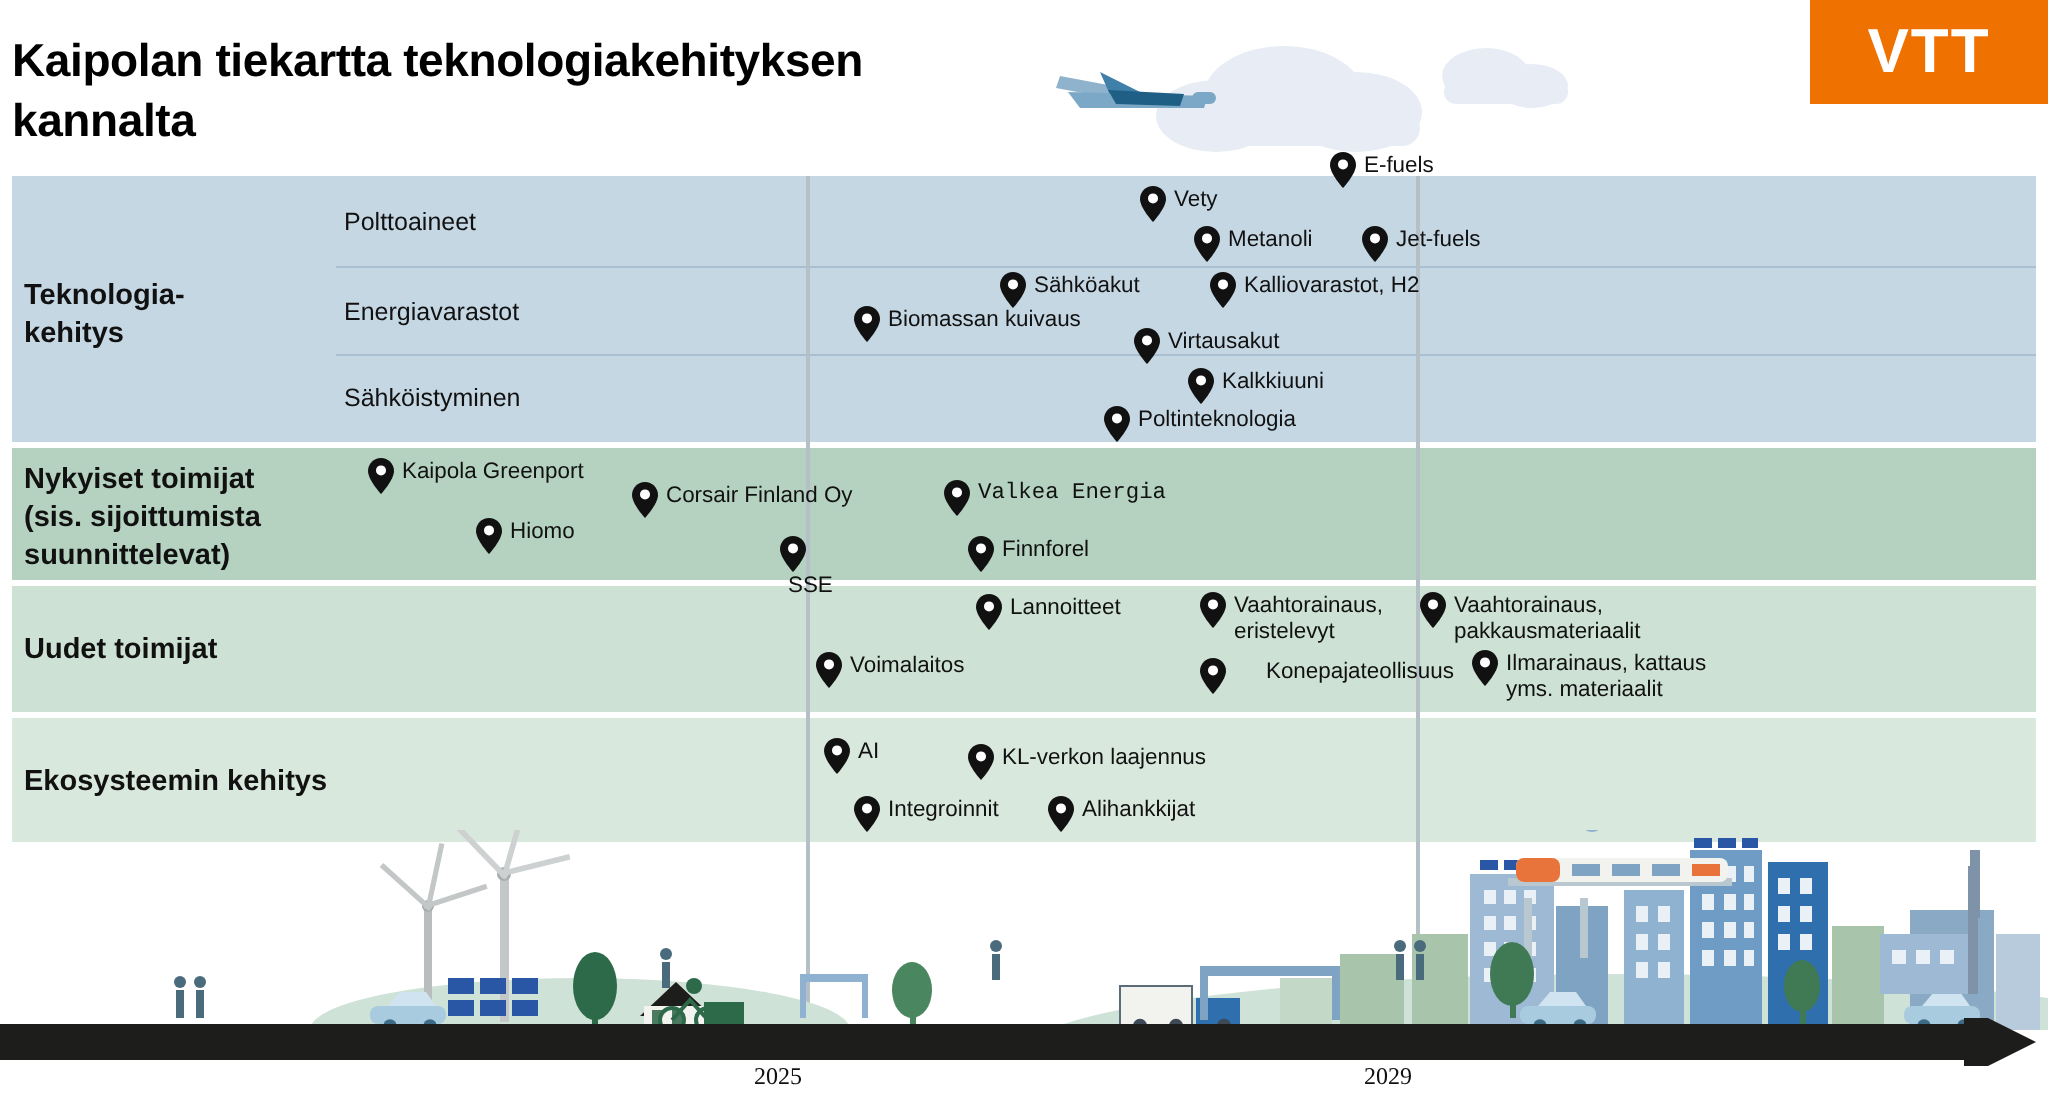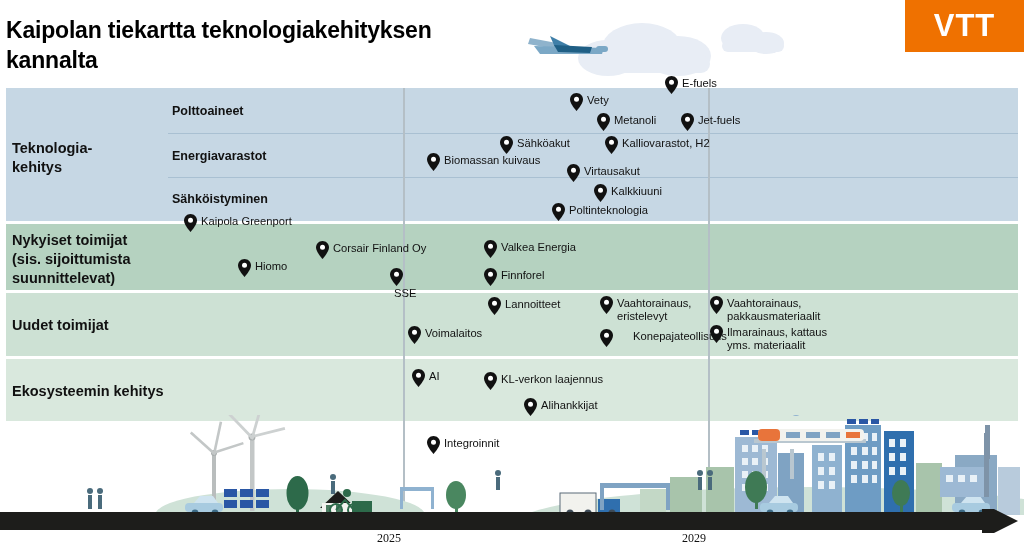--- a/index.html
+++ b/index.html
@@ -31,21 +31,21 @@
   #band-tech{top:88px;height:133px;background:#c6d7e4;}
   #band-current{top:224px;height:66px;background:#b5d2c0;}
   #band-new{top:293px;height:63px;background:#cde1d4;}
   #band-eco{top:359px;height:62px;background:#d9e8dd;}
 
   .row-label{
     position:absolute;left:12px;font-size:14.5px;font-weight:bold;color:#111;
     line-height:1.32;
   }
   .sub-label{
-    position:absolute;left:172px;font-size:12.5px;font-weight:bold;color:#111;
+    position:absolute;left:172px;font-size:12.5px;font-weight:normal;color:#111;
   }
   .hdiv{position:absolute;left:168px;width:850px;height:1px;background:#a9c0d2;}
   .vline{position:absolute;width:2px;background:#b4bfc6;}
 
   
   .pin{position:absolute;display:flex;align-items:flex-start;}
   .pin svg{flex:0 0 auto;display:block;}
   .pin .lbl{
     font-size:11.2px;color:#111;line-height:1.16;margin-left:4px;
     white-space:pre-line;padding-top:1px;
@@ -200,39 +200,39 @@
       </div>
       <div class="pin" style="left: 552px; top: 203px;">
         <span>
           <svg width="13" height="18" viewBox="0 0 13 18">
             <path d="M6.5 0C2.9 0 0 2.9 0 6.5C0 11 6.5 18 6.5 18S13 11 13 6.5C13 2.9 10.1 0 6.5 0Z" fill="#111111"></path>
             <circle cx="6.5" cy="6.2" r="2.5" fill="#ffffff"></circle>
           </svg>
         </span>
         <span class="lbl">Poltinteknologia</span>
       </div>
-      <div class="pin" style="left: 184px; top: 214px; justify-content: space-between;">
+      <div class="pin" style="left: 184px; top: 229px; justify-content: space-between;">
         <span>
           <svg width="13" height="18" viewBox="0 0 13 18">
             <path d="M6.5 0C2.9 0 0 2.9 0 6.5C0 11 6.5 18 6.5 18S13 11 13 6.5C13 2.9 10.1 0 6.5 0Z" fill="#111111"></path>
             <circle cx="6.5" cy="6.2" r="2.5" fill="#ffffff"></circle>
           </svg>
         </span>
         <span class="lbl">Kaipola Greenport</span>
       </div>
       <div class="pin" style="left: 316px; top: 241px;">
         <span>
           <svg width="13" height="18" viewBox="0 0 13 18">
             <path d="M6.5 0C2.9 0 0 2.9 0 6.5C0 11 6.5 18 6.5 18S13 11 13 6.5C13 2.9 10.1 0 6.5 0Z" fill="#111111"></path>
             <circle cx="6.5" cy="6.2" r="2.5" fill="#ffffff"></circle>
           </svg>
         </span>
         <span class="lbl">Corsair Finland Oy</span>
       </div>
-      <div class="pin" style="left: 484px; top: 240px;">
+      <div class="pin" style="left: 472px; top: 240px; font-family: Liberation Mono, monospace;">
         <span>
           <svg width="13" height="18" viewBox="0 0 13 18">
             <path d="M6.5 0C2.9 0 0 2.9 0 6.5C0 11 6.5 18 6.5 18S13 11 13 6.5C13 2.9 10.1 0 6.5 0Z" fill="#111111"></path>
             <circle cx="6.5" cy="6.2" r="2.5" fill="#ffffff"></circle>
           </svg>
         </span>
         <span class="lbl">Valkea Energia</span>
       </div>
       <div class="pin" style="left: 238px; top: 259px;">
         <span>
@@ -301,21 +301,21 @@
       </div>
       <div class="pin" style="left: 600px; top: 329px; gap: 16px;">
         <span>
           <svg width="13" height="18" viewBox="0 0 13 18">
             <path d="M6.5 0C2.9 0 0 2.9 0 6.5C0 11 6.5 18 6.5 18S13 11 13 6.5C13 2.9 10.1 0 6.5 0Z" fill="#111111"></path>
             <circle cx="6.5" cy="6.2" r="2.5" fill="#ffffff"></circle>
           </svg>
         </span>
         <span class="lbl">Konepajateollisuus</span>
       </div>
-      <div class="pin" style="left: 710px; top: 325px;">
+      <div class="pin" style="left: 736px; top: 325px;">
         <span>
           <svg width="13" height="18" viewBox="0 0 13 18">
             <path d="M6.5 0C2.9 0 0 2.9 0 6.5C0 11 6.5 18 6.5 18S13 11 13 6.5C13 2.9 10.1 0 6.5 0Z" fill="#111111"></path>
             <circle cx="6.5" cy="6.2" r="2.5" fill="#ffffff"></circle>
           </svg>
         </span>
         <span class="lbl">Ilmarainaus, kattaus
 yms. materiaalit</span>
       </div>
       <div class="pin" style="left: 412px; top: 369px;">
@@ -329,21 +329,21 @@
       </div>
       <div class="pin" style="left: 484px; top: 372px;">
         <span>
           <svg width="13" height="18" viewBox="0 0 13 18">
             <path d="M6.5 0C2.9 0 0 2.9 0 6.5C0 11 6.5 18 6.5 18S13 11 13 6.5C13 2.9 10.1 0 6.5 0Z" fill="#111111"></path>
             <circle cx="6.5" cy="6.2" r="2.5" fill="#ffffff"></circle>
           </svg>
         </span>
         <span class="lbl">KL-verkon laajennus</span>
       </div>
-      <div class="pin" style="left: 427px; top: 398px; margin-top: 38px;">
+      <div class="pin" style="left: 427px; top: 398px;">
         <span>
           <svg width="13" height="18" viewBox="0 0 13 18">
             <path d="M6.5 0C2.9 0 0 2.9 0 6.5C0 11 6.5 18 6.5 18S13 11 13 6.5C13 2.9 10.1 0 6.5 0Z" fill="#111111"></path>
             <circle cx="6.5" cy="6.2" r="2.5" fill="#ffffff"></circle>
           </svg>
         </span>
         <span class="lbl">Integroinnit</span>
       </div>
       <div class="pin" style="left: 524px; top: 398px;">
         <span>

